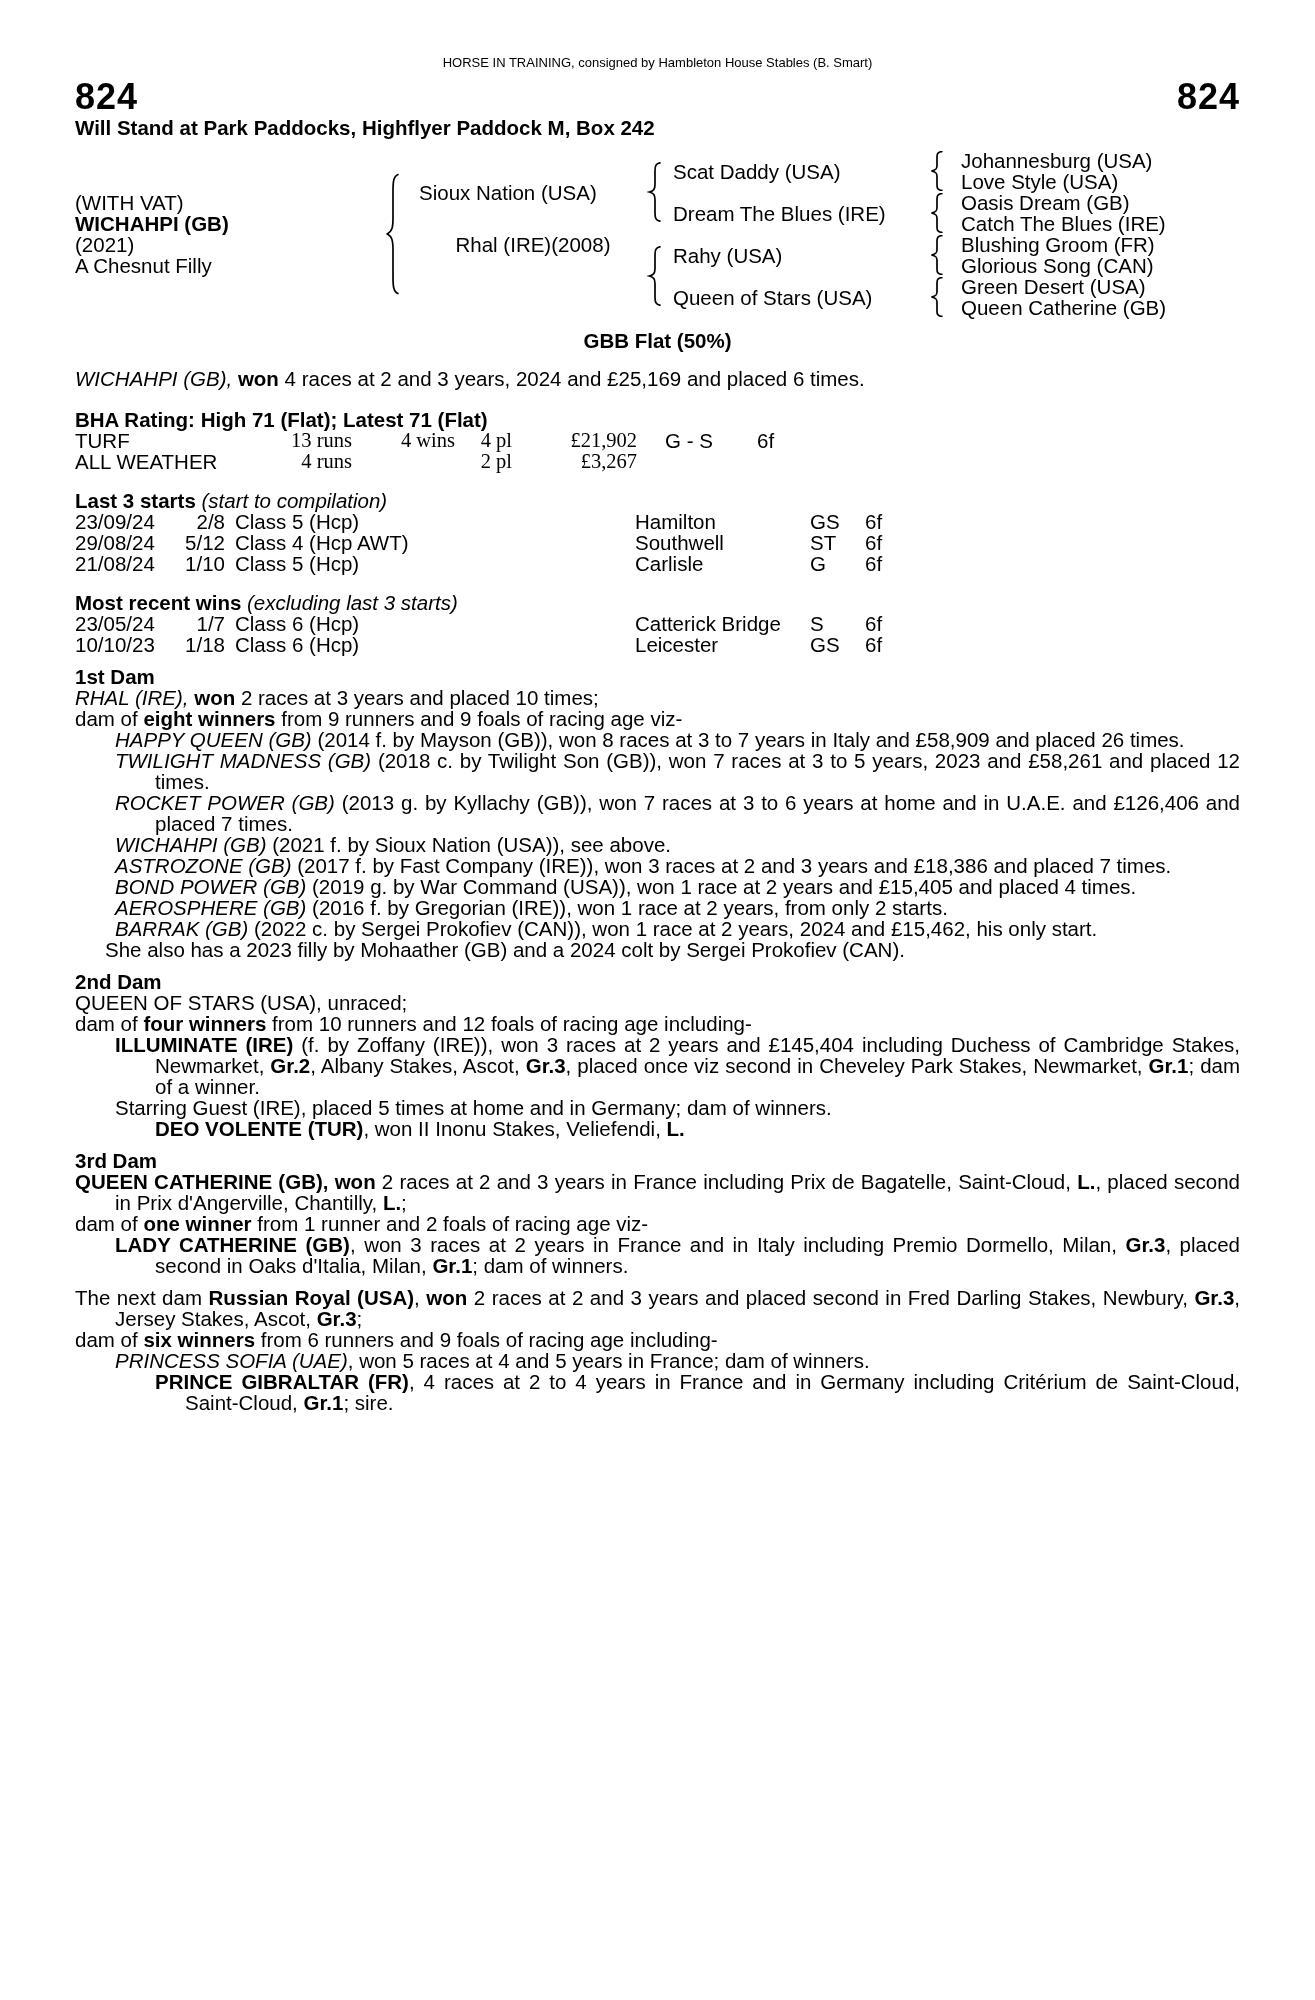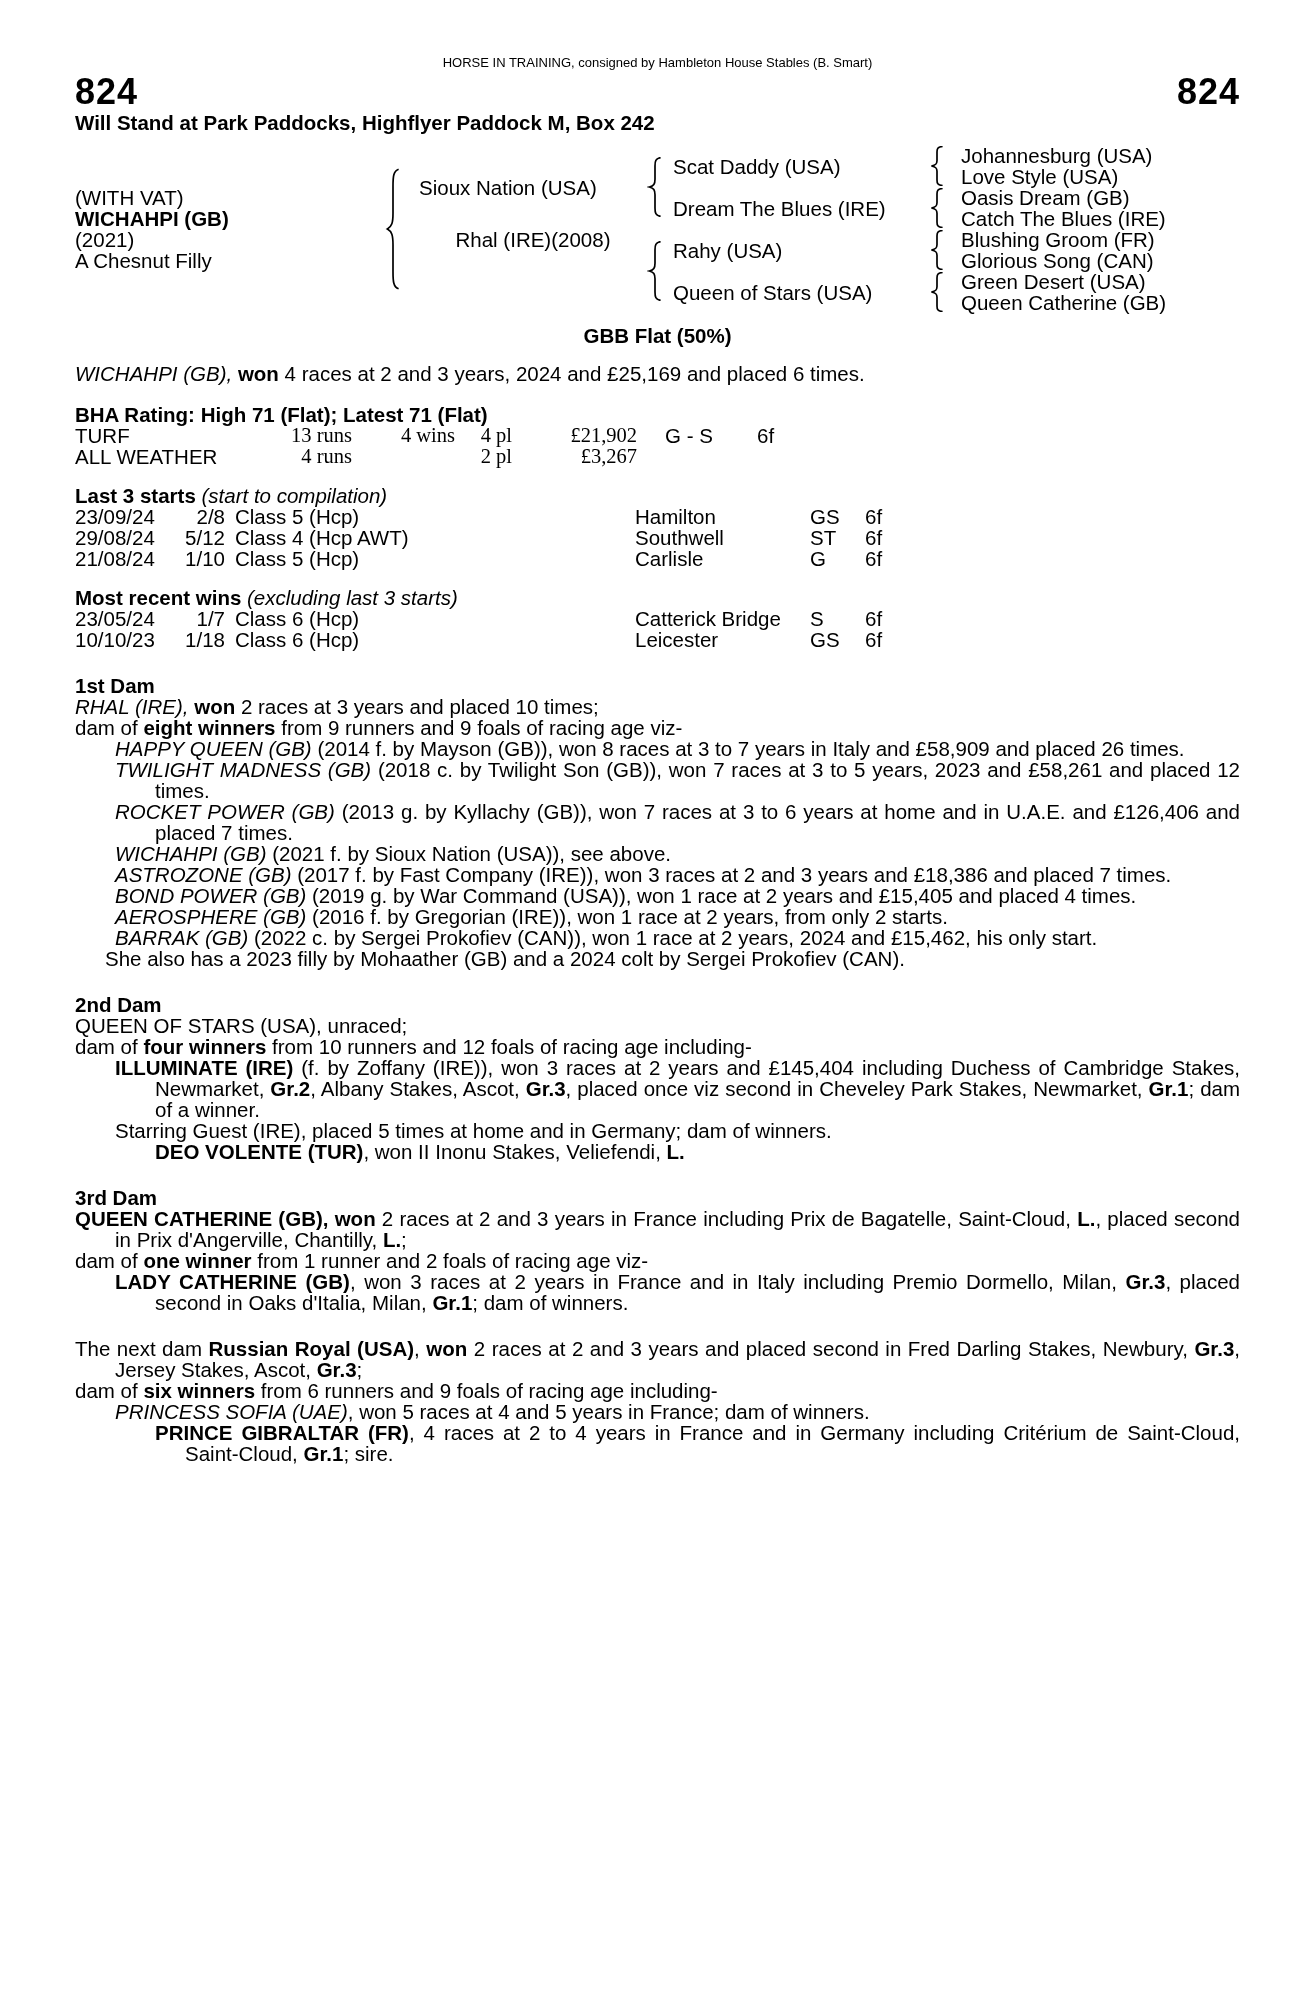--- a/index.html
+++ b/index.html
@@ -9,21 +9,21 @@
     color:#000;
     font-family:"Liberation Sans","DejaVu Sans",sans-serif;
     font-size:20.5px; line-height:21px;
   }
   .page { padding:52px 75px 0 75px; }
   .bold { font-weight:700; }
   .seg-b { font-weight:700; }
   .seg-i { font-style:italic; }
 
   .consignor { font-size:13px; text-align:center; }
-  .lot-row { display:flex; justify-content:space-between; }
+  .lot-row { display:flex; justify-content:space-between; margin-top:5px; }
   .lot { font-size:36px; line-height:38px; font-weight:700; letter-spacing:1px; }
   .stand { font-weight:700; margin-top:1px; }
 
   
   .pedigree { display:grid;
     grid-template-columns:310px 34px 228px 26px 256px 32px 1fr;
     grid-template-rows:repeat(8,21px);
     margin-top:12px; }
   .vcell { display:flex; align-items:center; }
   .pos-horse { grid-area:1/1/9/2; display:flex; flex-direction:column; justify-content:center; }
@@ -52,21 +52,21 @@
   .bha-heading { font-weight:700; margin-top:20px; }
   .stats-row { display:grid; grid-template-columns:180px 97px 103px 57px 125px 120px 1fr; }
   .c-r { text-align:right;font-family:Liberation Serif, serif; }
   .c-going { padding-left:28px; }
 
   .form-heading { margin-top:18px; }
   .form-row { display:grid; grid-template-columns:88px 62px 410px 175px 55px 1fr; }
   .f-pos { text-align:right; }
   .f-class { padding-left:10px; }
 
-  .section { margin-top:25px; }
+  .section { margin-top:11px; }
   .dam-heading { font-weight:700; }
   .para { text-align:justify; }
   .p0 { padding-left:40px; text-indent:-40px; }
   .p1 { padding-left:80px; text-indent:-40px; }
   .p2 { padding-left:80px; }
   .p2h { padding-left:110px; text-indent:-30px; }
   .pshe { padding-left:30px; }
 </style>
 </head>
 <body>

